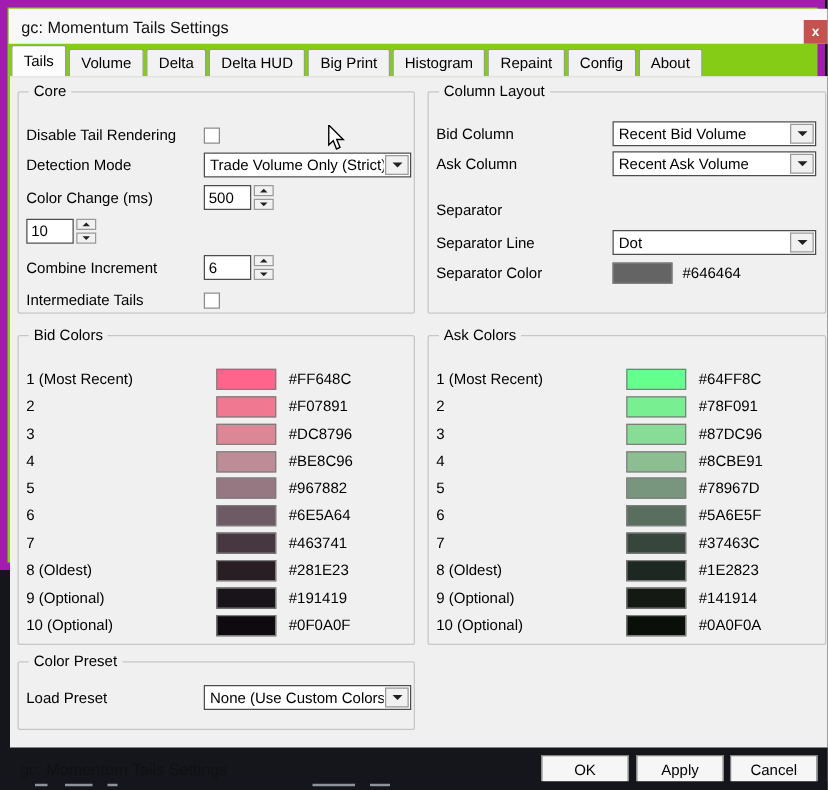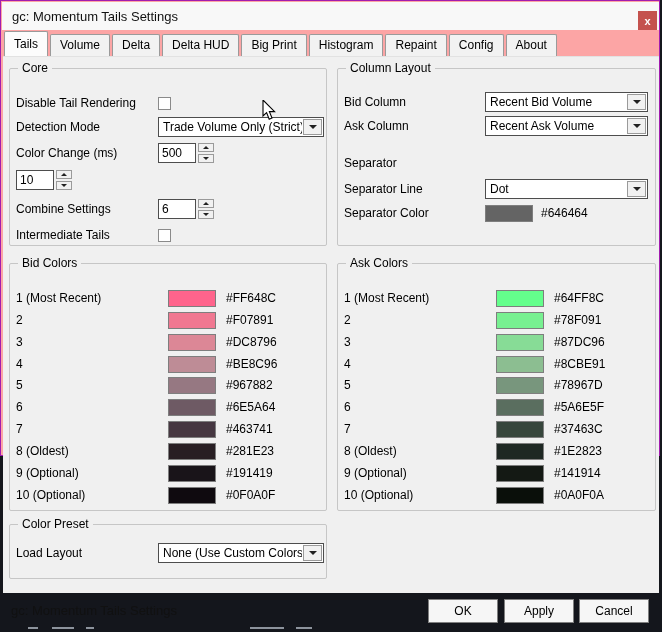--- a/index.html
+++ b/index.html
@@ -1,19 +1,19 @@
 <!DOCTYPE html>
 <html><head>
 <meta charset="utf-8">
 <style>
   html,body{margin:0;padding:0;background:#14161c;}
   body{width:662px;height:632px;overflow:hidden;position:relative;
        font-family:"Liberation Sans","DejaVu Sans",sans-serif;font-size:12px;color:#000;}
   .dialog{position:absolute;left:0;top:0;width:660px;height:456px;
-          background:#fca5a5;border:1px solid #a21caf;box-sizing:border-box;}
+          background:#84cc16;border:6px solid #a21caf;box-sizing:border-box;}
   
   .titlebar{position:absolute;left:1px;top:1px;width:657px;height:28px;background:#f8f8f8;}
   .title{position:absolute;left:10px;top:7px;font-size:13px;color:#111;}
   .close-btn{position:absolute;right:2px;top:9px;width:19px;height:19px;
              display:flex;align-items:center;justify-content:center;
              color:#fff;font-weight:bold;font-size:11px;cursor:default;}
   
   .tabstrip{position:absolute;left:3px;top:31px;height:24px;display:flex;align-items:flex-end;}
   .tab{height:21px;line-height:21px;padding:0 9px;margin-right:2px;background:#f2f2f2;
        border:1px solid #9a9a9a;border-bottom:none;border-radius:2px 2px 0 0;
@@ -123,21 +123,21 @@
           <span class="spin-btn">
               <span class="tri-up-s"></span>
             </span>
           <span class="spin-btn">
               <span class="tri-down-s"></span>
             </span>
         </span>
       </span>
     </div>
     <div class="row" style="top:130px;">
-      <span class="lbl" style="width:142px;">Combine Settings</span>
+      <span class="lbl" style="width:142px;">Combine Increment</span>
       <span class="spinner">
         <input class="spin-field" value="6" style="">
         <span class="spin-btns">
           <span class="spin-btn">
               <span class="tri-up-s"></span>
             </span>
           <span class="spin-btn">
               <span class="tri-down-s"></span>
             </span>
         </span>
@@ -292,21 +292,21 @@
     <div class="crow" style="top:222px;">
         <span>10 (Optional)</span>
         <span class="swatch" style="background-color: rgb(10, 15, 10);"></span>
         <span class="hex">#0A0F0A</span>
       </div>
   </div>
 
   <div class="group" style="left:8px;top:523px;width:318px;height:55px;">
     <span class="group-title">Color Preset</span>
     <div class="row" style="top:18px;">
-      <span class="lbl" style="width:142px;">Load Layout</span>
+      <span class="lbl" style="width:142px;">Load Preset</span>
       <span class="combo" style="width:166px;">
         <span class="combo-text">None (Use Custom Colors)</span>
         <span class="combo-btn">
             <span class="tri-down"></span>
           </span>
       </span>
     </div>
   </div>
 
   <div class="footer-status">gc: Momentum Tails Settings</div>

